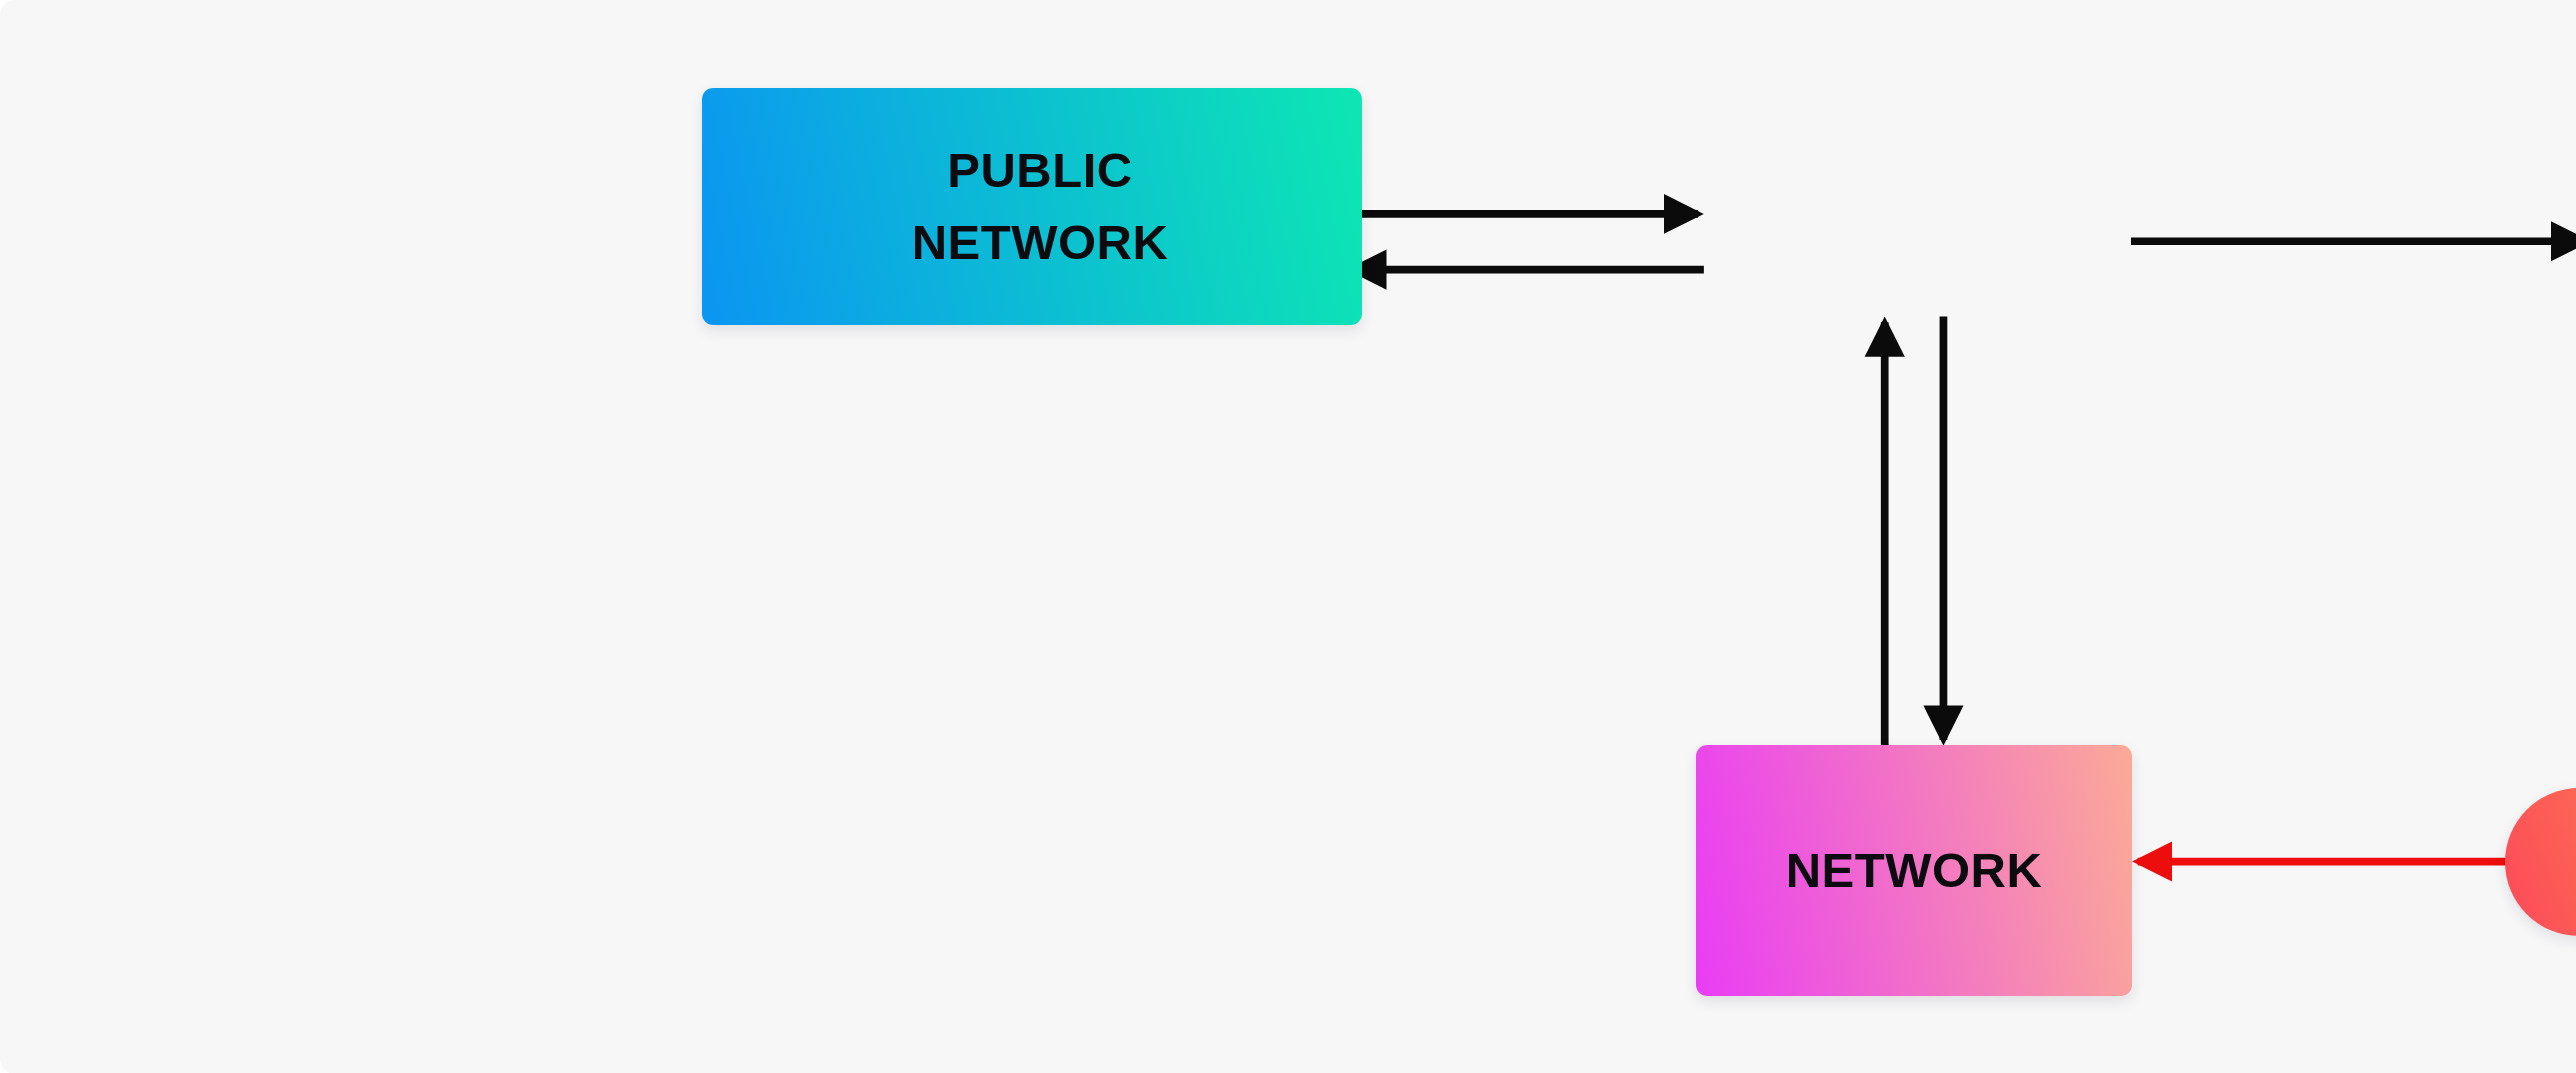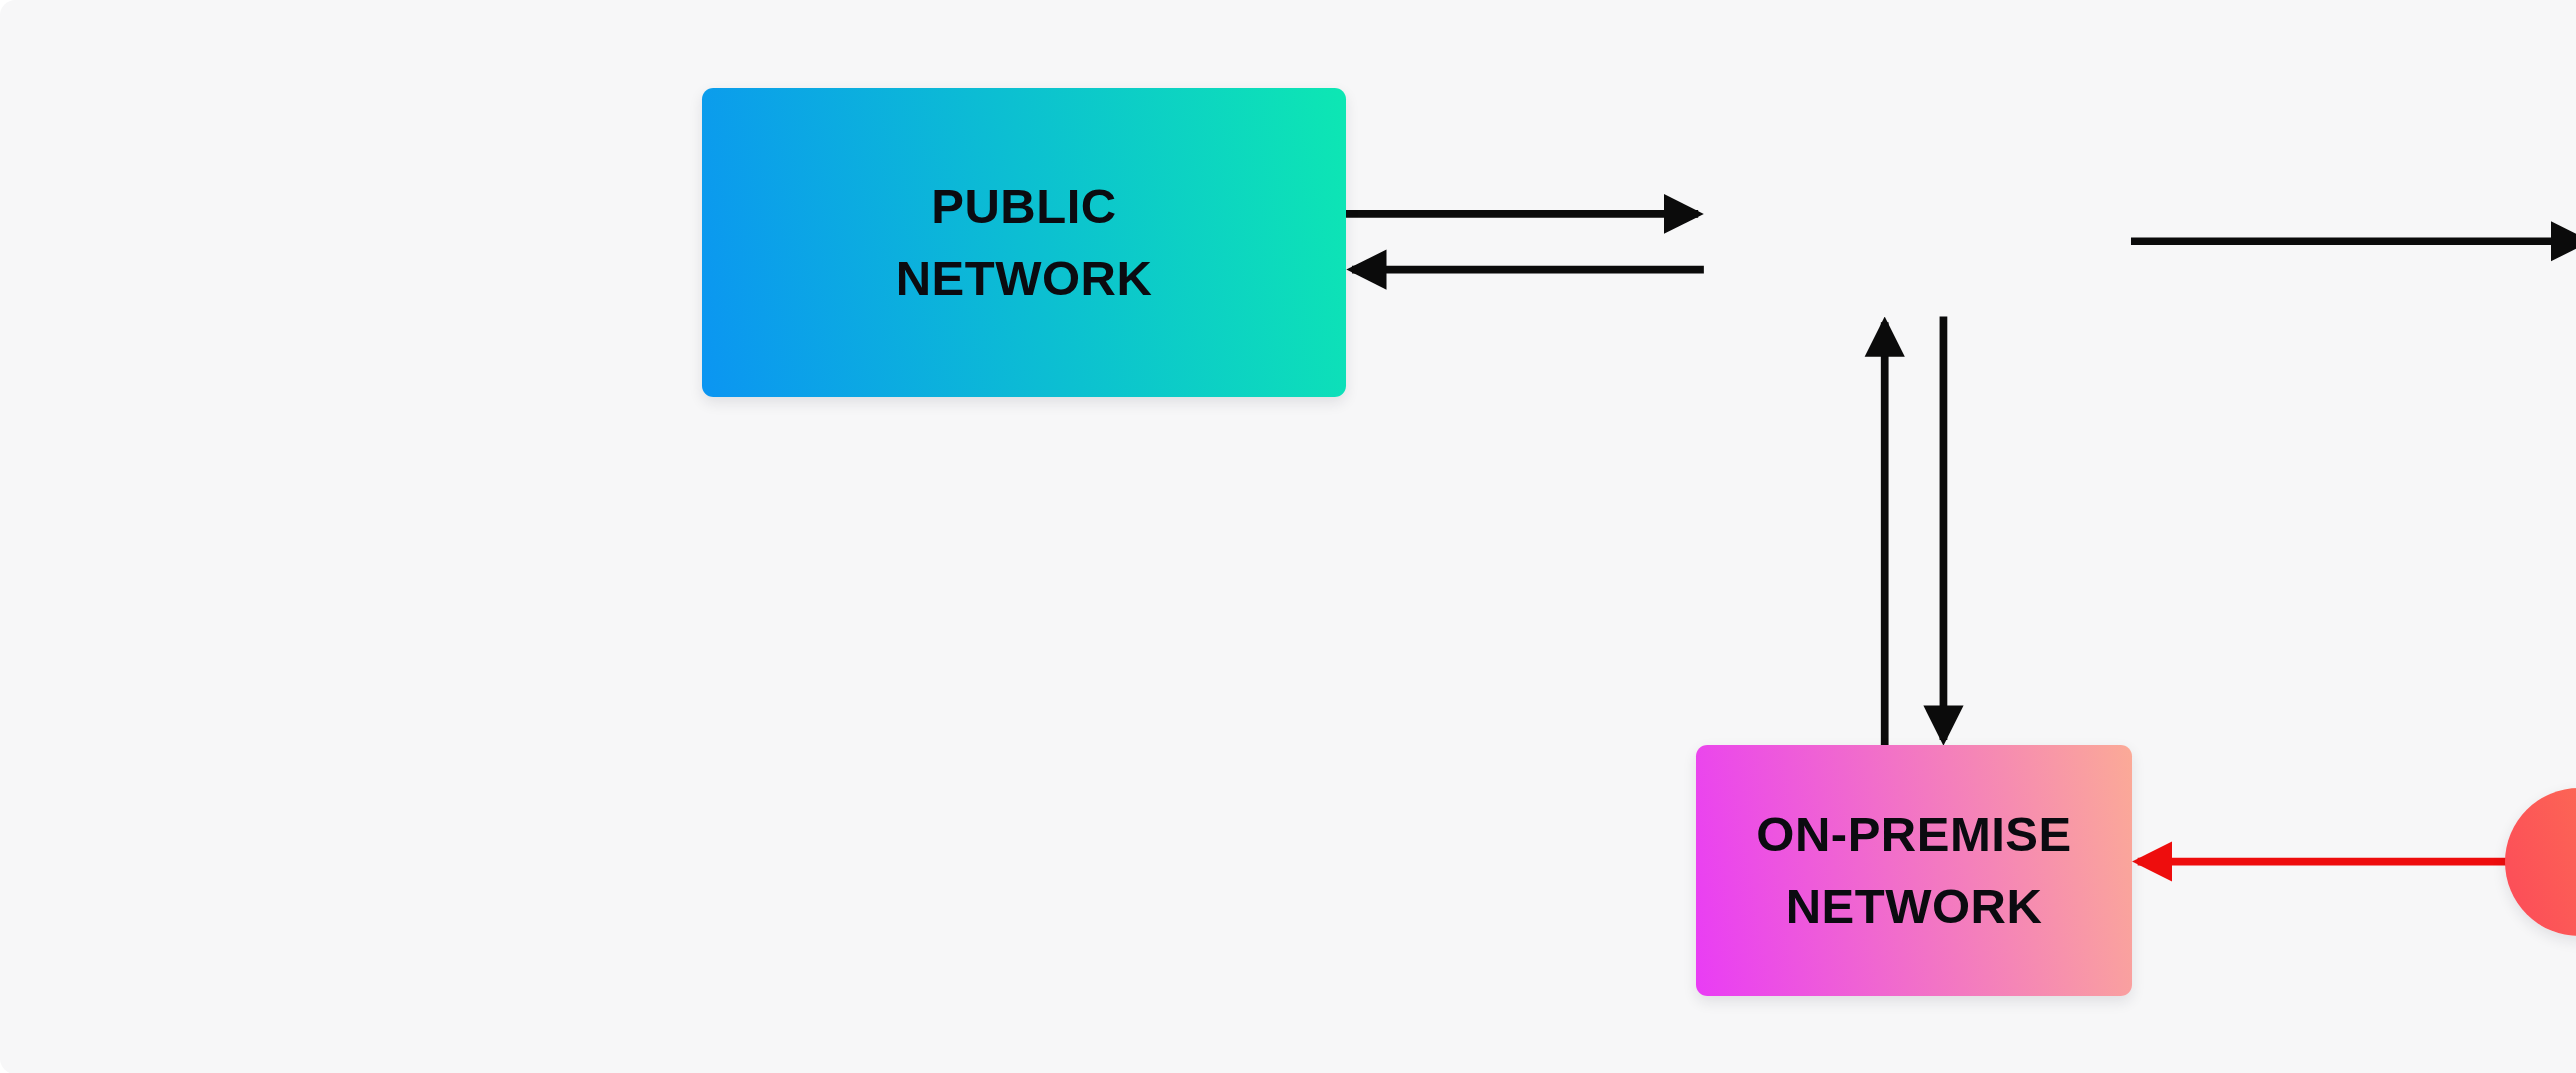--- a/index.html
+++ b/index.html
@@ -44,21 +44,21 @@
     letter-spacing: 0.5px;
   }
   .pill-node {
     border-radius: 74px;
     font-size: 48px;
     letter-spacing: 0.5px;
   }
   .g-internet { background: linear-gradient(78deg, #0b95f2 0%, #0de7b3 100%); }
   .g-firewall { background: linear-gradient(68deg, #fc4a59 0%, #fdad4a 100%); }
   .g-onprem   { background: linear-gradient(80deg, #e93cf5 0%, #fbaa97 100%); }
-  #node-internet   { left: 702px; top: 88px;  width: 644px; height: 309px; }
+  #node-internet   { left: 702px; top: 88px;  width: 644px; height: 237px; padding-left: 16px; }
   #node-fw-top     { left: 1699px; top: 168px;  width: 434px;  height: 148px; }
   #node-onprem     { left: 1696px; top: 745px; width: 436px;  height: 251px; }
   #node-fw-bottom  { left: 2505px; top: 788px; width: 429px;  height: 148px; }
 </style>
 </head>
 <body>
 
 <div class="canvas">
 
   <svg class="edges" viewBox="0 0 7059 2084" xmlns="http://www.w3.org/2000/svg">
@@ -89,21 +89,20 @@
   <div class="node rect-node g-internet" id="node-internet">
     <div class="lbl">
       <span>PUBLIC</span>
       <span>NETWORK</span>
     </div>
   </div>
 
 
   <div class="node rect-node g-onprem" id="node-onprem">
     <div class="lbl">
-      <span>ON-PREMISE</span>
       <span>NETWORK</span>
     </div>
   </div>
 
   <div class="node pill-node g-firewall" id="node-fw-bottom">
     
   </div>
 
 </div>
 

